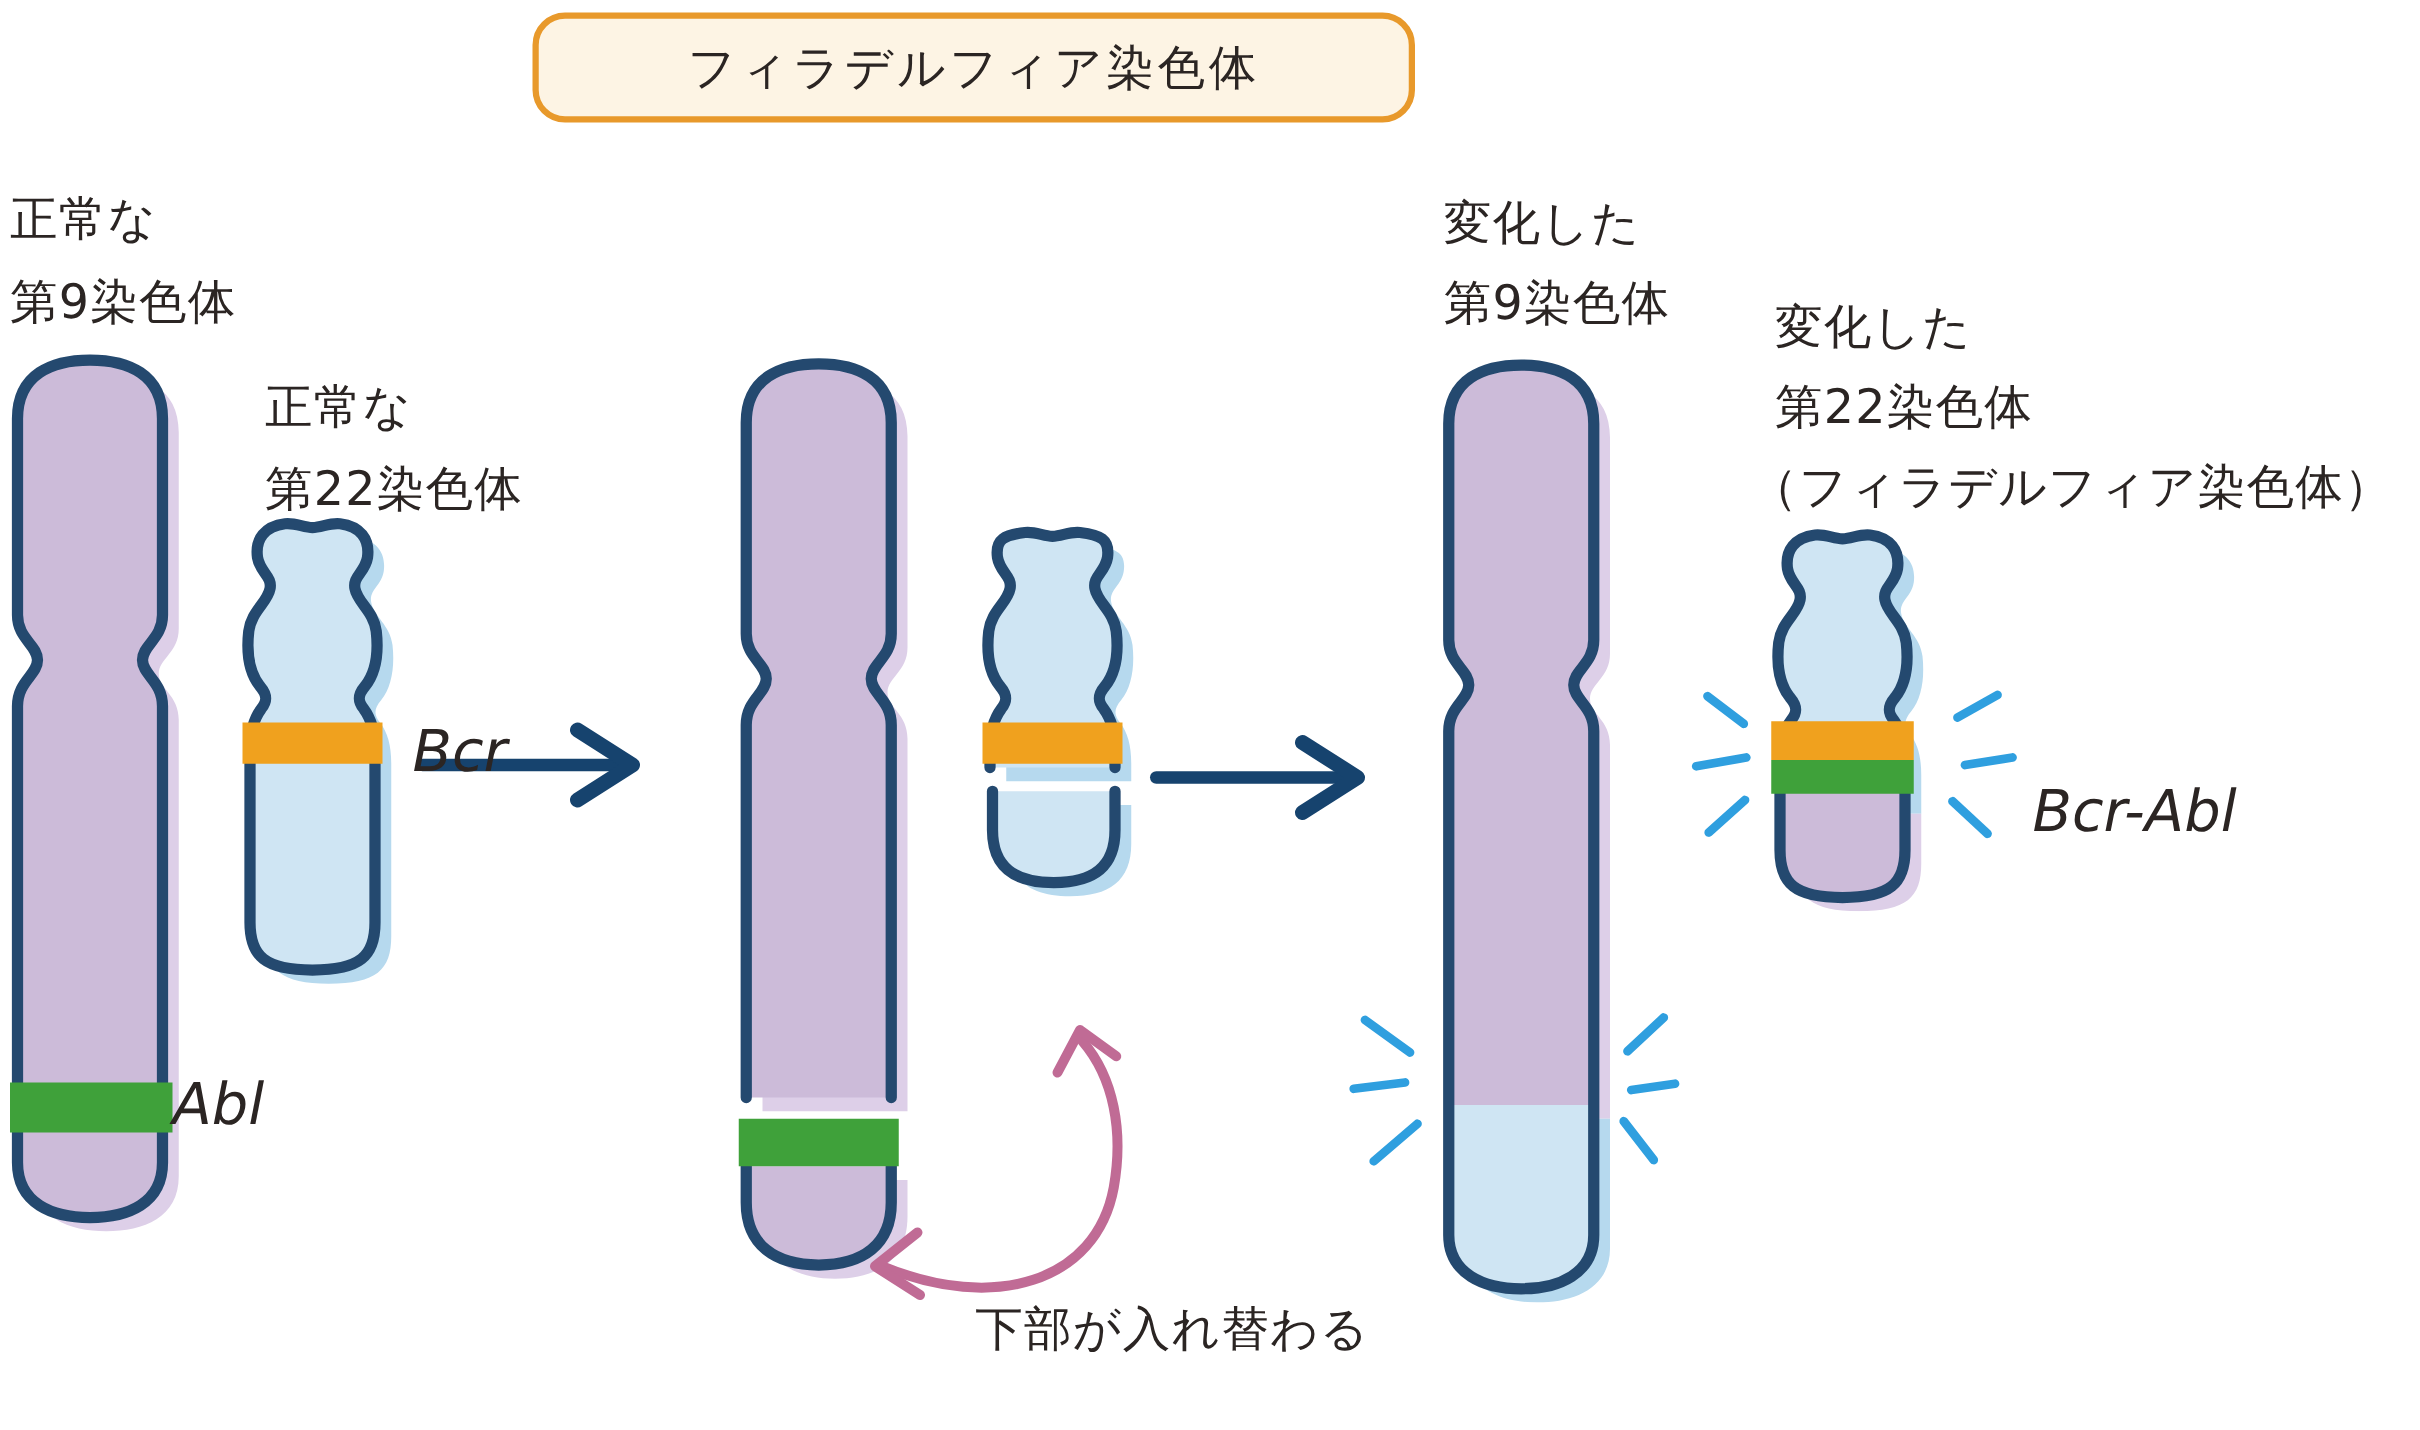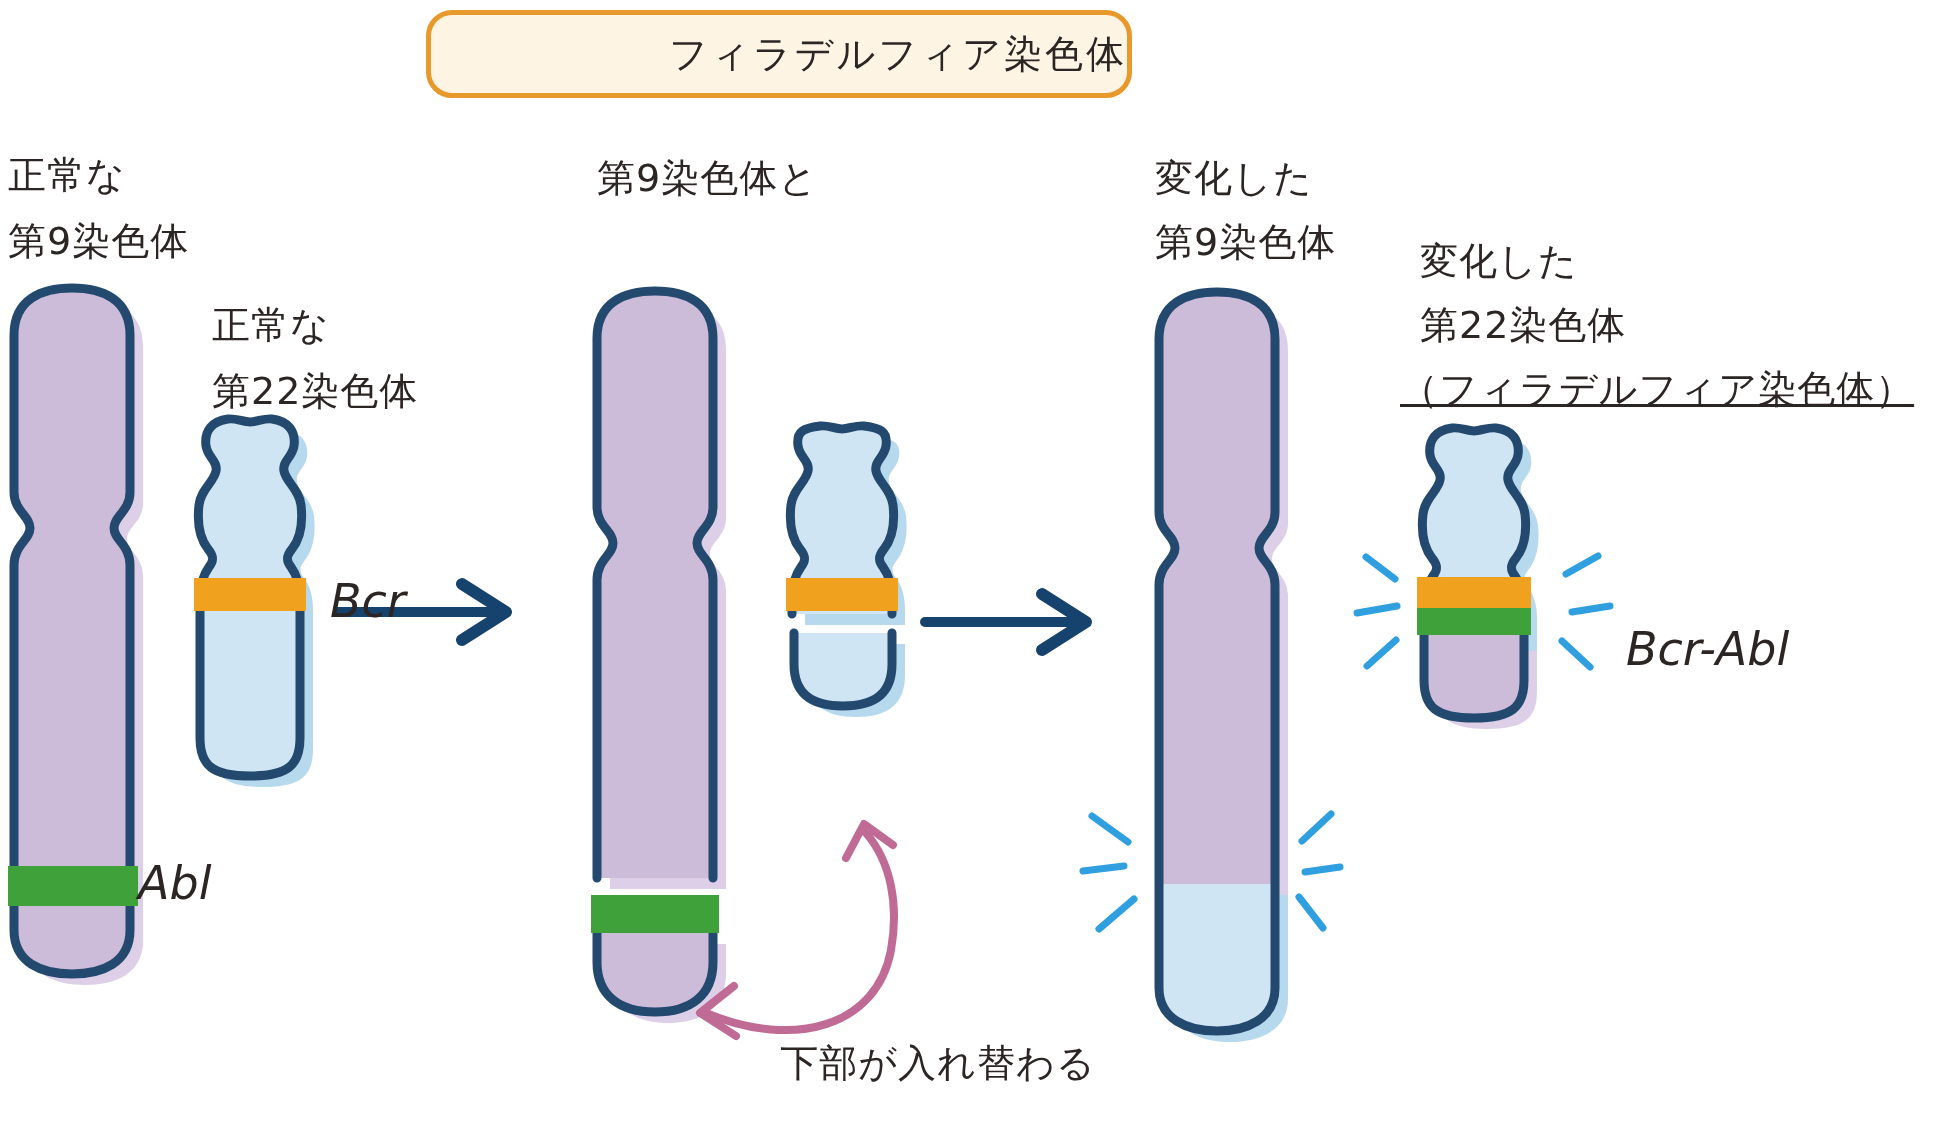--- a/index.html
+++ b/index.html
@@ -24,26 +24,26 @@
   .arrow{stroke:var(--arrow-navy);stroke-width:10;fill:none;stroke-linecap:round;stroke-linejoin:round;}
   .arrowhead{stroke-width:12;}
   .pink{stroke:var(--swap-pink);stroke-width:8;fill:none;stroke-linecap:round;stroke-linejoin:round;}
   .dash{stroke:var(--emphasis-blue);stroke-width:7;fill:none;stroke-linecap:round;}
   .jp{position:absolute;font-size:38px;line-height:66px;letter-spacing:1px;white-space:nowrap;}
   .jp .ln{display:block;}
   .gene{position:absolute;font-size:46px;font-style:italic;white-space:nowrap;}
   #title-box{
     position:absolute;left:426px;top:10px;width:706px;height:88px;box-sizing:border-box;
     background:var(--title-bg);border:5px solid var(--title-border);border-radius:26px;
-    display:flex;align-items:center;justify-content:flex-end;
+    display:flex;align-items:center;justify-content:center;
     font-size:38px;letter-spacing:3px;
   }
   #heading2,#heading3{line-height:64px;}
   #heading4{line-height:64px;}
-  #heading4 .indent{margin-left:-20px;text-decoration:underline;}
+  #heading4 .indent{margin-left:-20px;}
   #swap-note{width:400px;text-align:center;line-height:62px;}
 </style>
 </head>
 <body>
 
 <div id="stage">
 
   <svg id="art" width="1936" height="1144" viewBox="0 0 1936 1144" xmlns="http://www.w3.org/2000/svg">
     <defs>
       <clipPath id="cp9r">
@@ -151,21 +151,20 @@
     <span class="ln">正常な</span>
     <span class="ln">第9染色体</span>
   </div>
 
   <div class="jp" style="left:212px;top:292px;">
     <span class="ln">正常な</span>
     <span class="ln">第22染色体</span>
   </div>
 
   <div class="jp" id="heading2" style="left:597px;top:146px;">
-    <span class="ln">第9染色体と</span>
   </div>
 
   <div class="jp" id="heading3" style="left:1155px;top:146px;">
     <span class="ln">変化した</span>
     <span class="ln">第9染色体</span>
   </div>
 
   <div class="jp" id="heading4" style="left:1420px;top:229px;">
     <span class="ln">変化した</span>
     <span class="ln">第22染色体</span>

